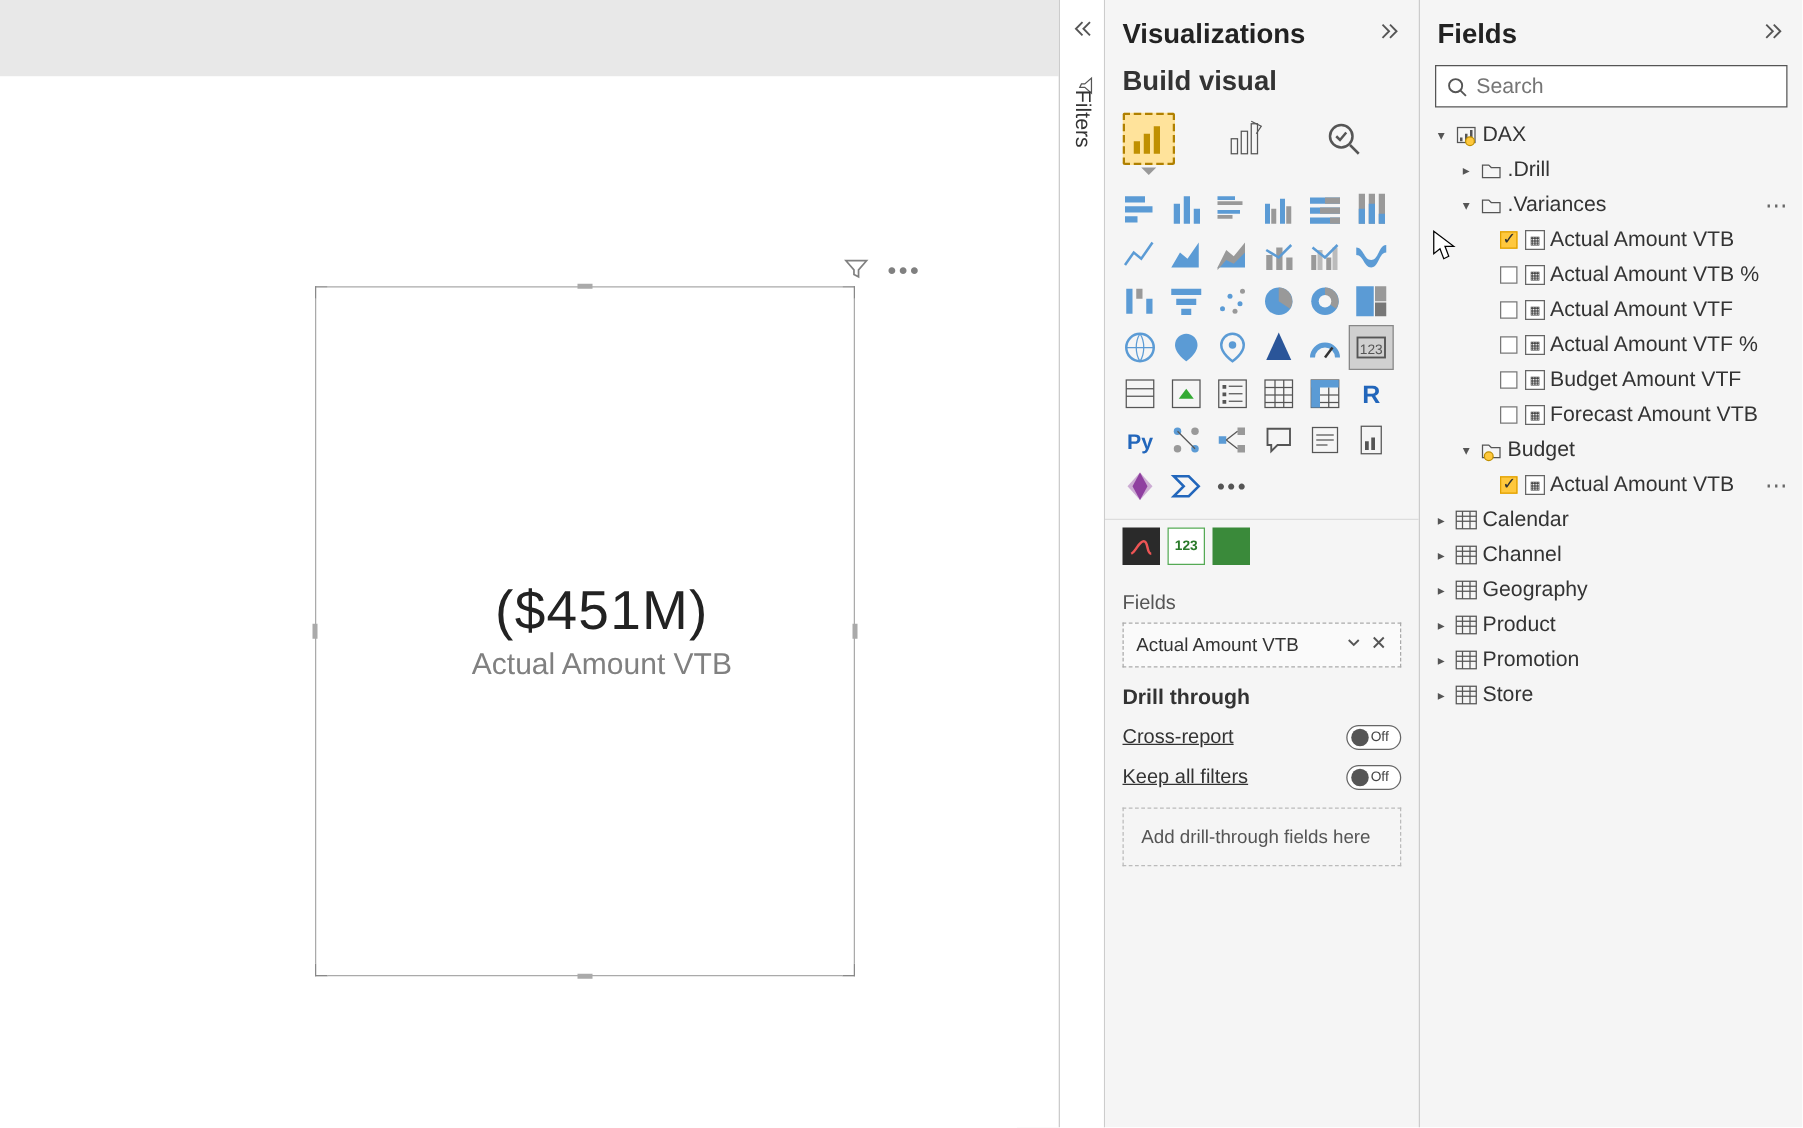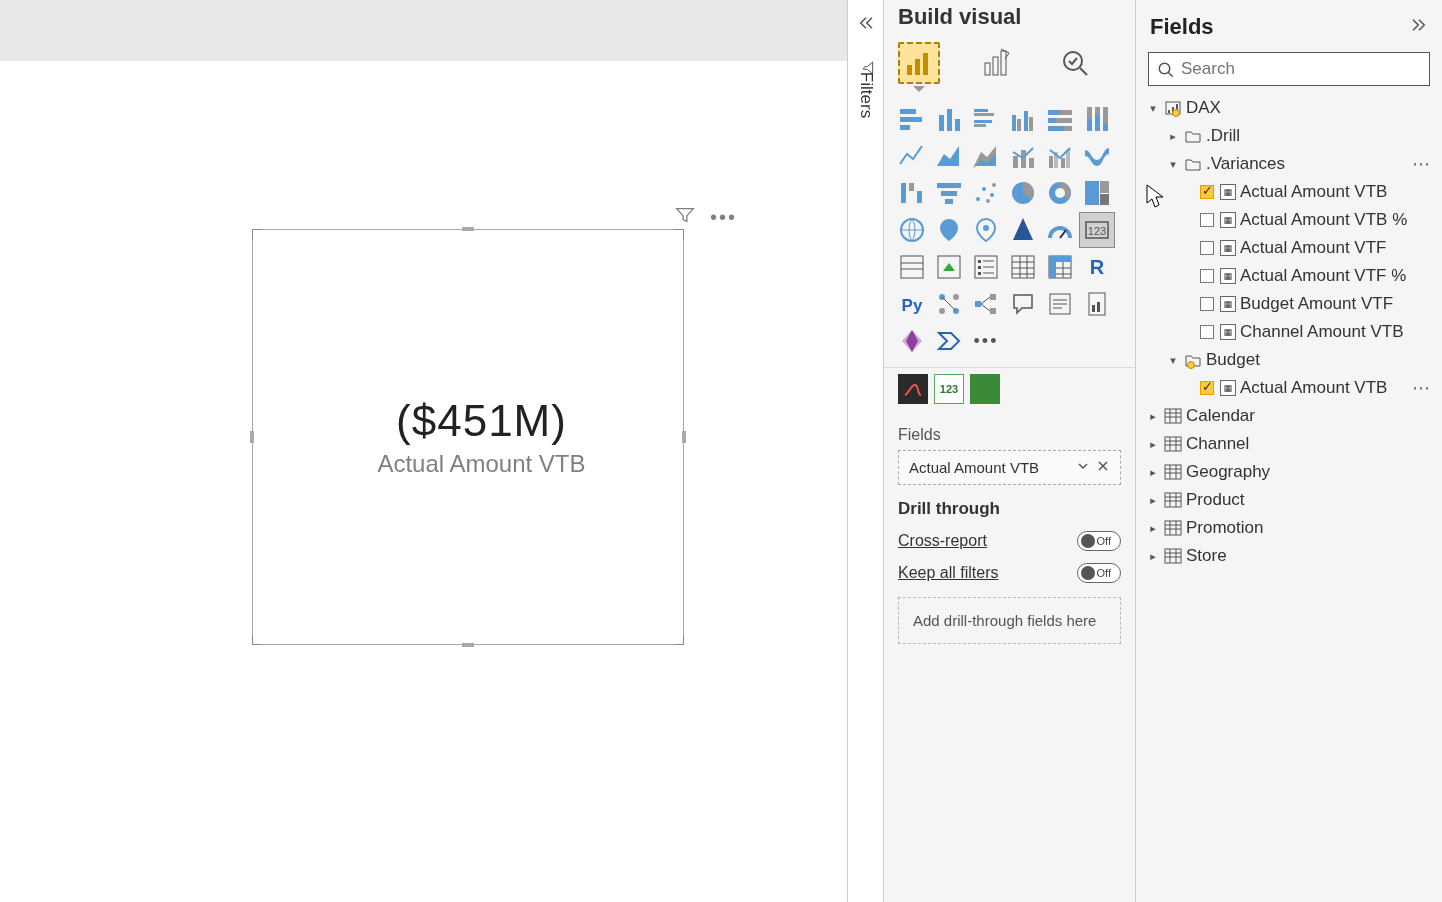--- a/index.html
+++ b/index.html
@@ -1,21 +1,21 @@
 <!DOCTYPE html>
 <html><head>
 <meta charset="utf-8">
 <style>
 * { box-sizing: border-box; margin: 0; padding: 0; font-family: 'Segoe UI', Arial, sans-serif; }
 body { width: 1442px; height: 902px; display: flex; background: #fff; overflow: hidden; }
 .canvas-area { flex: 1; background: #e8e8e8; position: relative; }
 .canvas-inner { position: absolute; top: 61px; left: 0; right: 0; bottom: 0; background: #fff; }
 .visual-toolbar { position: absolute; top: 143px; right: 110px; display: flex; gap: 14px; align-items: center; }
 .visual-toolbar svg { width: 22px; height: 22px; stroke: #808080; fill: none; }
-.card-visual { position: absolute; top: 168px; left: 252px; width: 432px; height: 416px; border: 1px solid #aaa; padding-left: 27px; }
+.card-visual { position: absolute; top: 168px; left: 252px; width: 432px; height: 552px; border: 1px solid #aaa; padding-left: 27px; }
 .sel-handle { position: absolute; width: 10px; height: 10px; border: 1px solid #888; background: #fff; }
 .sel-handle.c-tl { top: -1px; left: -1px; border-right: none; border-bottom: none; }
 .sel-handle.c-tr { top: -1px; right: -1px; border-left: none; border-bottom: none; }
 .sel-handle.c-bl { bottom: -1px; left: -1px; border-right: none; border-top: none; }
 .sel-handle.c-br { bottom: -1px; right: -1px; border-left: none; border-top: none; }
 .sel-mid { position: absolute; background: #aaa; }
 .sel-mid.t { top: -3px; left: 50%; transform: translateX(-50%); width: 12px; height: 4px; }
 .sel-mid.b { bottom: -3px; left: 50%; transform: translateX(-50%); width: 12px; height: 4px; }
 .sel-mid.l { left: -3px; top: 50%; transform: translateY(-50%); width: 4px; height: 12px; }
 .sel-mid.r { right: -3px; top: 50%; transform: translateY(-50%); width: 4px; height: 12px; }
@@ -109,20 +109,28 @@
   </span>
   <span class="filter-icon-v">
     <svg width="16" height="16" viewBox="0 0 24 24">
         <path d="M3 5h18l-7 8v6l-4-2v-4z" stroke="#555" stroke-width="1.5" fill="none"></path>
       </svg>
   </span>
   <div class="filters-label">Filters</div>
 </div>
 
 <div class="viz-pane">
+  <div class="pane-header">
+    <span class="pane-title">Visualizations</span>
+    <span>
+      <svg width="18" height="18" viewBox="0 0 24 24">
+          <path d="M4 5l7 7-7 7M12 5l7 7-7 7" stroke="#555" stroke-width="2" fill="none"></path>
+        </svg>
+    </span>
+  </div>
   <div class="build-label">Build visual</div>
   <div class="tab-row">
     <div class="tab-item selected">
       <svg width="32" height="32" viewBox="0 0 32 32">
           <rect x="4" y="18" width="5" height="10" fill="#c09000"></rect>
           <rect x="12" y="12" width="5" height="16" fill="#c09000"></rect>
           <rect x="20" y="6" width="5" height="22" fill="#c09000"></rect>
         </svg>
     </div>
     <div class="tab-item">
@@ -530,21 +538,21 @@
         <span>Actual Amount VTF %</span>
       </div>
     <div class="tree-row indent-3">
         <span class="cb"></span>
         <span class="calc-ico">▦</span>
         <span>Budget Amount VTF</span>
       </div>
     <div class="tree-row indent-3">
         <span class="cb"></span>
         <span class="calc-ico">▦</span>
-        <span>Channel Amount VTB</span>
+        <span>Forecast Amount VTB</span>
       </div>
 
     <div class="tree-row indent-1" style="position:relative;">
       <span class="chev">▾</span>
       <svg class="table-ico" viewBox="0 0 18 16">
           <path d="M2 4h5l2 2h7v8H2z" fill="none" stroke="#555"></path>
         </svg>
       <span style="position:absolute;left:47px;bottom:5px;width:8px;height:8px;background:#ffc83d;border-radius:50%;border:1px solid #c09000;"></span>
       <span>Budget</span>
     </div>

